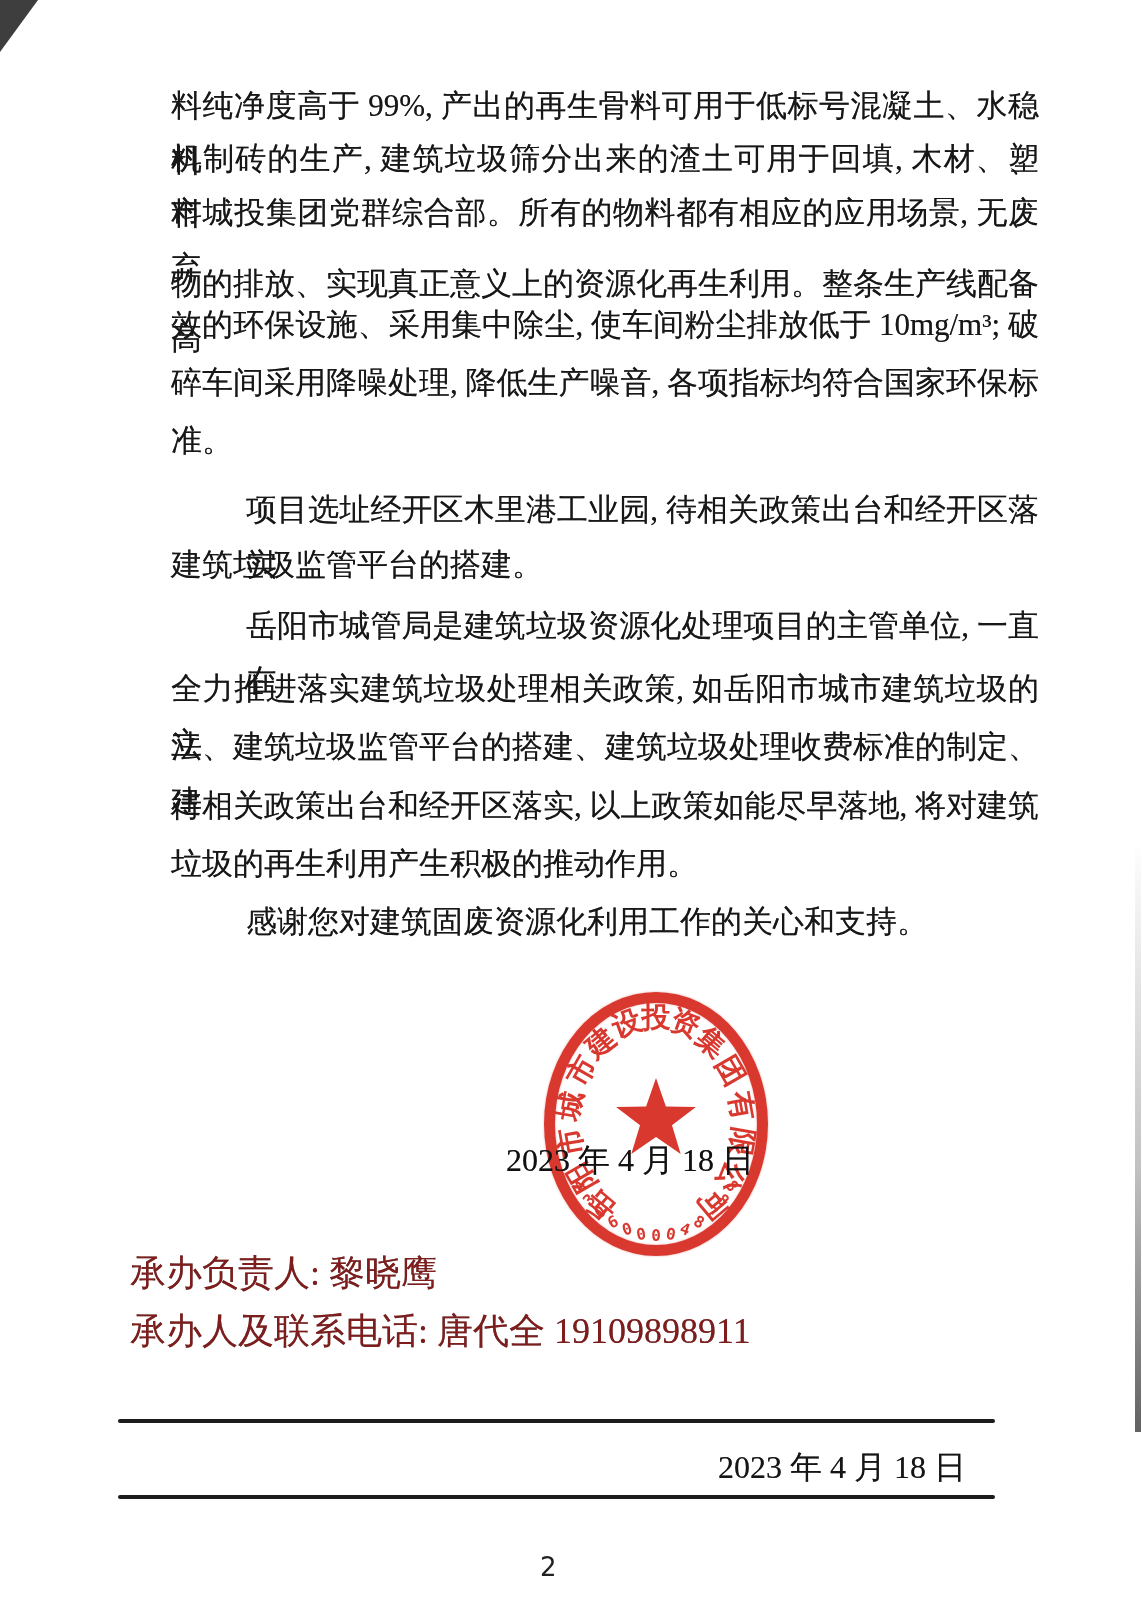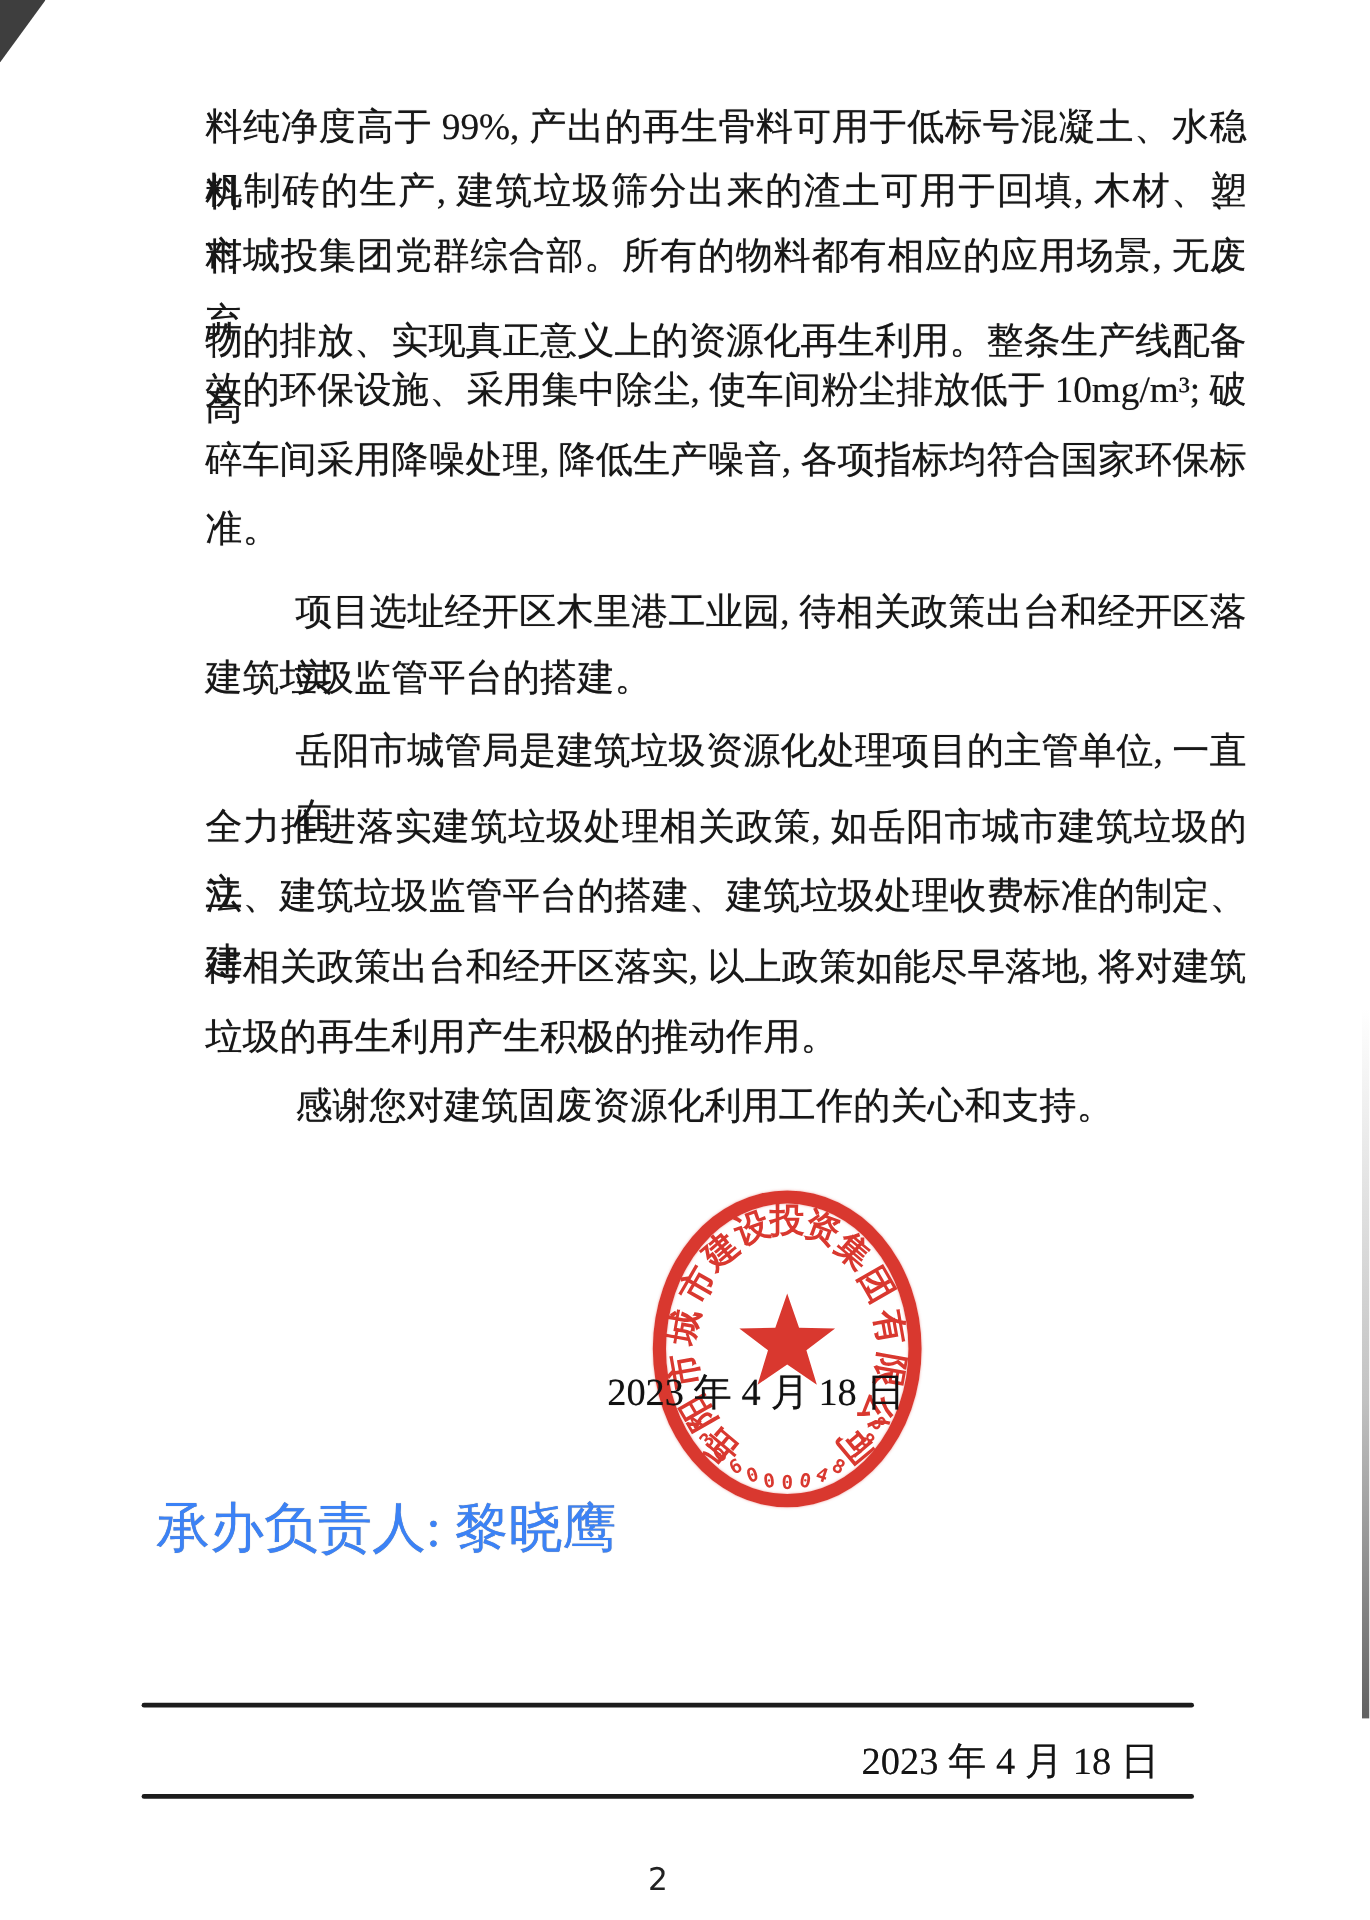--- a/index.html
+++ b/index.html
@@ -52,22 +52,22 @@
     position:absolute;color:#d6281f;font-size:29px;font-weight:bold;
     font-family:"Liberation Serif","DejaVu Serif",serif;
   }
   .stamp-digit{
     position:absolute;color:#d6281f;font-size:16px;font-weight:bold;
     font-family:"DejaVu Sans Mono","Liberation Mono",monospace;
   }
   .stamp-star{position:absolute;left:68px;top:84px;}
   
   .contact-line{
-    position:absolute;left:130px;font-size:45px;line-height:46px;white-space:nowrap;
-    color:#3b82f6;text-shadow:0 0 .6px rgba(0,0,0,.5);
+    position:absolute;left:130px;font-size:36px;line-height:46px;white-space:nowrap;
+    color:#7f1d1d;text-shadow:0 0 .6px rgba(0,0,0,.5);
   }
   
   .footer-rule{
     position:absolute;left:118px;width:877px;height:4px;background:#1c1c1c;border-radius:2px;
   }
   .footer-dept{
     position:absolute;left:130px;top:1446px;font-size:32px;white-space:nowrap;color:#151515;
     text-shadow:0 0 .5px rgba(0,0,0,.5);
   }
   .footer-date{
@@ -136,20 +136,21 @@
       <span class="stamp-digit" style="left: 141.446px; top: 237.161px; transform: translate(-50%, -50%) rotate(18.6667deg); color: rgb(214, 40, 31);">4</span>
       <span class="stamp-digit" style="left: 155.191px; top: 230.007px; transform: translate(-50%, -50%) rotate(28deg); color: rgb(214, 40, 31);">8</span>
       <span class="stamp-digit" style="left: 167.793px; top: 220.258px; transform: translate(-50%, -50%) rotate(37.3333deg); color: rgb(214, 40, 31);">7</span>
       <span class="stamp-digit" style="left: 178.918px; top: 208.173px; transform: translate(-50%, -50%) rotate(46.6667deg); color: rgb(214, 40, 31);">8</span>
       <span class="stamp-digit" style="left: 188.271px; top: 194.07px; transform: translate(-50%, -50%) rotate(56deg); color: rgb(214, 40, 31);">8</span>
     </div>
 
   <div class="sig-date">2023 年 4 月 18 日</div>
 
   <div class="contact-line" style="top:1250px">承办负责人: 黎晓鹰</div>
+  <div class="contact-line" style="top:1308px">承办人及联系电话: 唐代全 19109898911</div>
 
   <div class="footer-rule" style="top:1419px"></div>
   <div class="footer-date">2023 年 4 月 18 日</div>
   <div class="footer-rule" style="top:1495px"></div>
 
   <div class="page-number">2</div>
 
 </div>
 
 </body></html>

